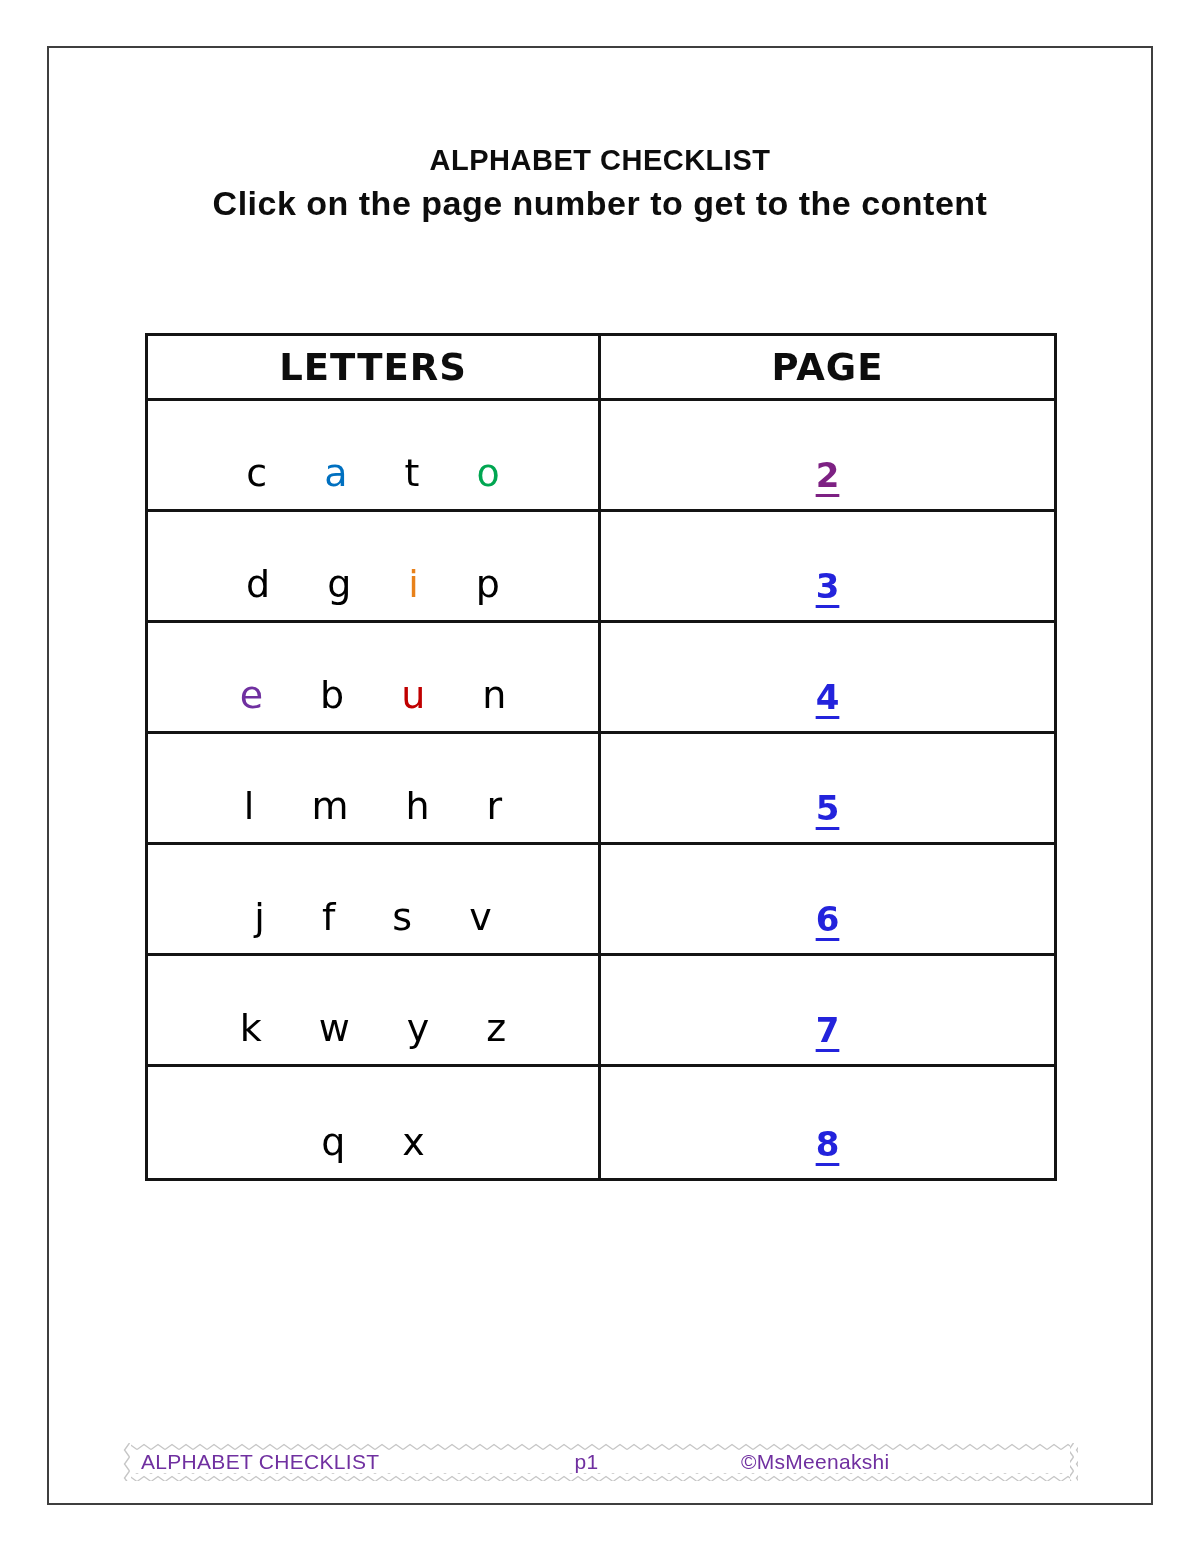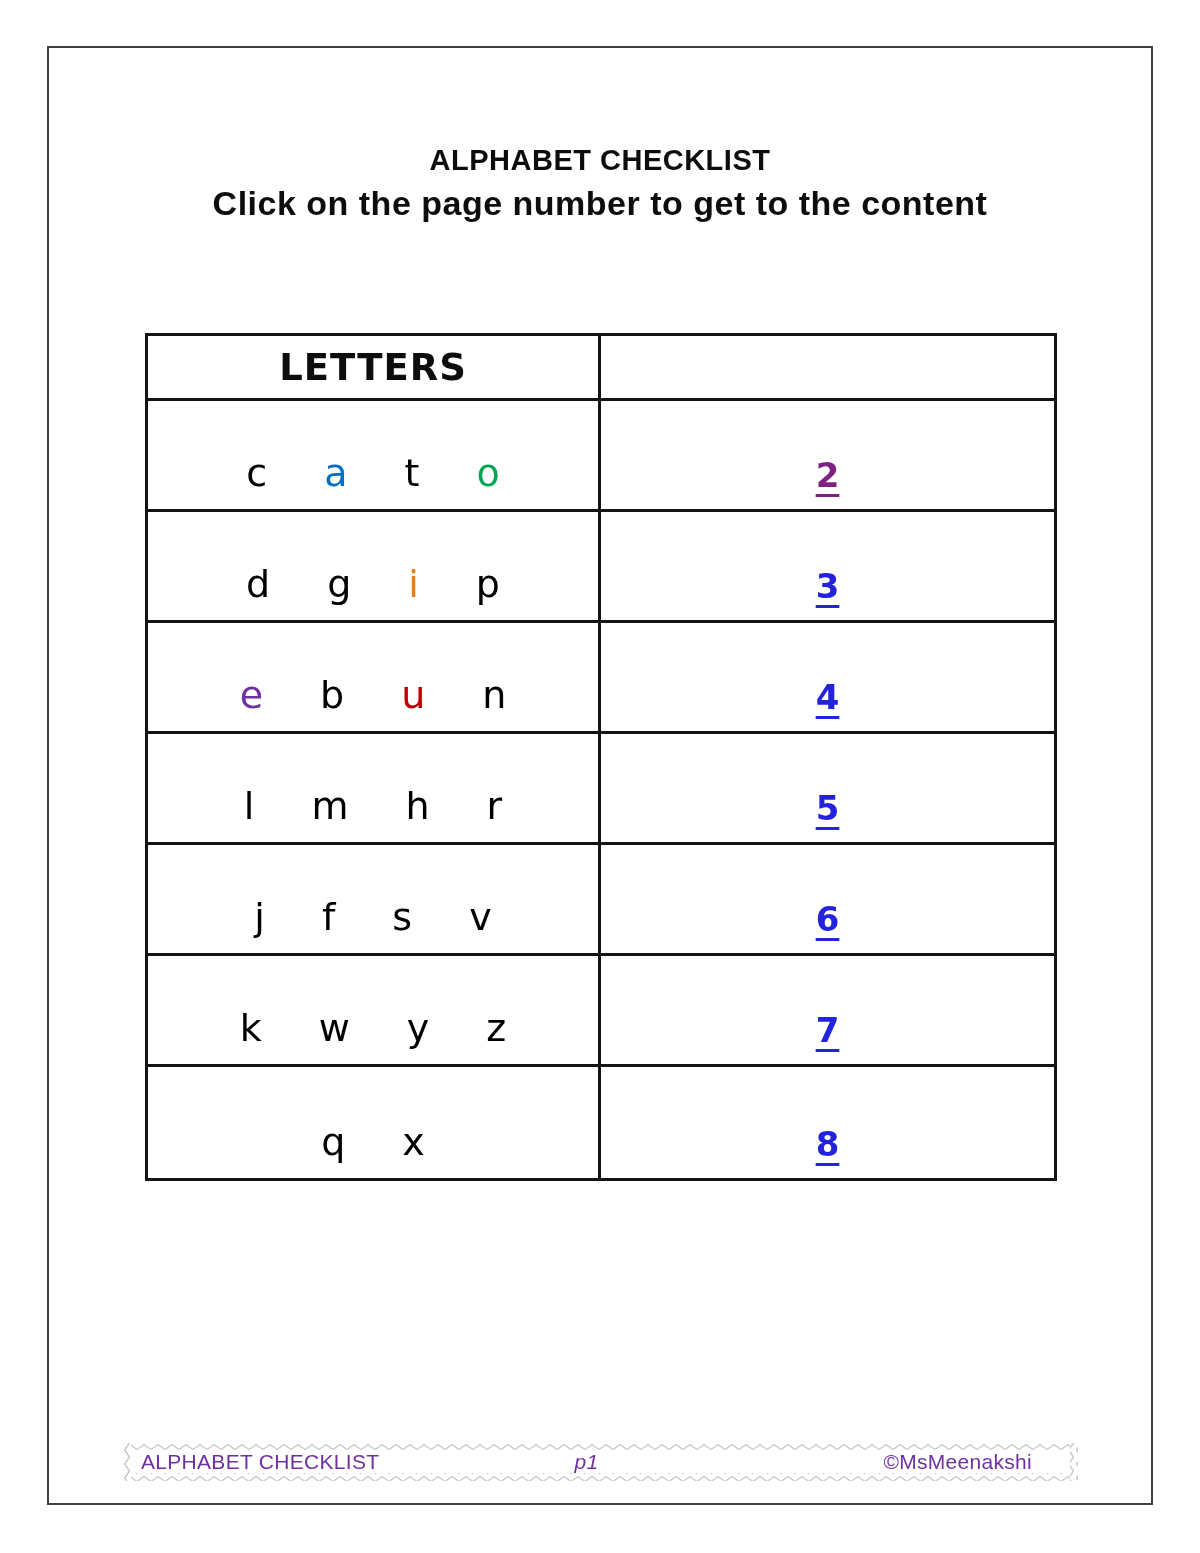--- a/index.html
+++ b/index.html
@@ -27,36 +27,37 @@
     font-weight:bold;font-size:37px;color:#0d0d0d;letter-spacing:1px;}
   .page-link{font-family:"DejaVu Sans",sans-serif;font-size:34px;font-weight:bold;
     text-decoration:underline;text-underline-offset:7px;text-decoration-thickness:2.5px;cursor:pointer;}
 
   .footer-band{position:absolute;left:123px;top:1443px;width:955px;height:38px;}
   .footer-zigzag{position:absolute;left:0;top:0;width:955px;height:38px;}
   .footer-text{position:absolute;left:0;top:0;width:100%;height:100%;
     display:flex;align-items:center;box-sizing:border-box;padding:0 46px 0 18px;
     font-size:21px;letter-spacing:.3px;}
   .footer-left{flex:1;text-align:left;}
-  .footer-center{flex:0 0 auto;text-align:center;font-style:italic;}
-  .footer-right{flex:1;text-align:right;}
+  .footer-center{flex:0 0 auto;text-align:center;}
+  .footer-right{flex:1;text-align:center;}
 </style>
 </head>
 <body>
 
 <div class="page-border"></div>
 
 <div class="title-block">
   <div class="doc-title">ALPHABET CHECKLIST</div>
   <div class="doc-subtitle">Click on the page number to get to the content</div>
 </div>
 
 <div class="toc-table">
   <div class="trow header-row">
     <div class="cell letters-cell">LETTERS</div>
+    <div class="cell page-cell">PAGE</div>
   </div>
 
   <div class="trow data-row">
     <div class="cell letters-cell">
         <span style="color: rgb(0, 0, 0);">c</span>
         <span style="color: rgb(0, 112, 192);">a</span>
         <span style="color: rgb(0, 0, 0);">t</span>
         <span style="color: rgb(0, 166, 81);">o</span>
       </div>
     <div class="cell page-cell">

